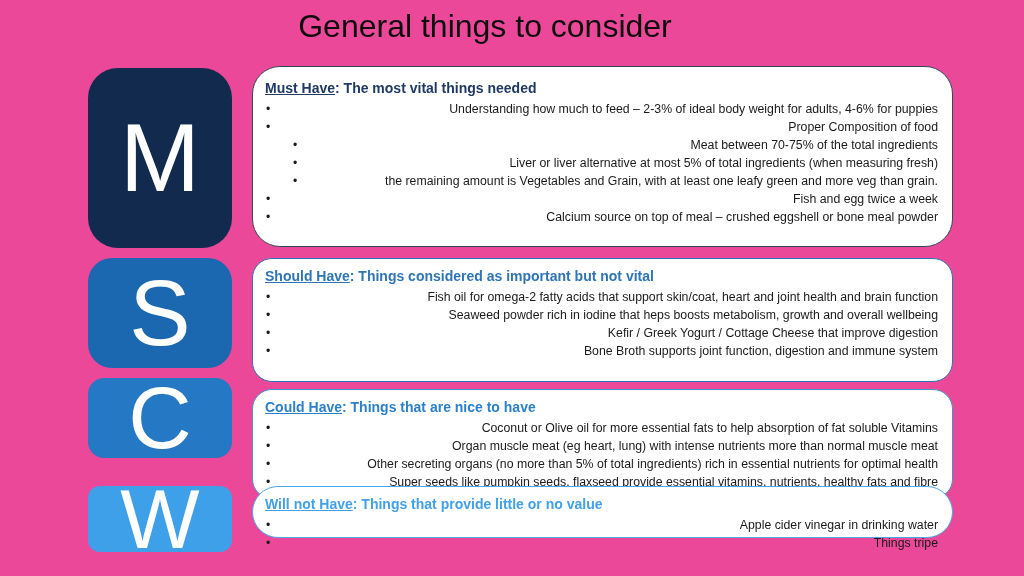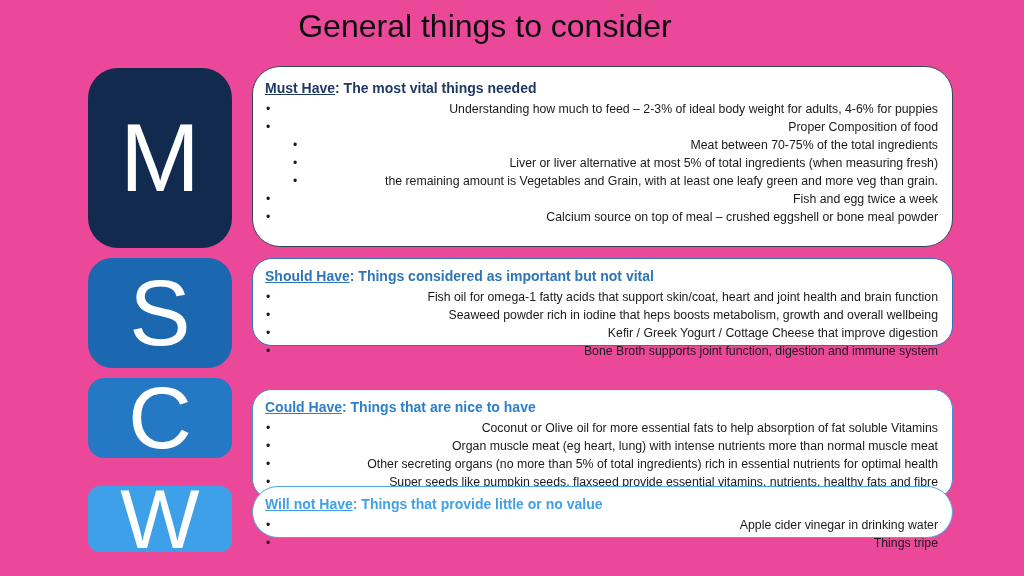--- a/index.html
+++ b/index.html
@@ -21,21 +21,21 @@
   .letter-s { top:258px; height:110px; border-radius:24px; font-size:92px; }
   .letter-c { top:378px; height:80px;  border-radius:16px; font-size:88px; }
   .letter-w { top:486px; height:66px;  border-radius:12px; font-size:84px; }
   
   .panel {
     position:absolute; left:252px; width:701px; box-sizing:border-box;
     background:#ffffff; border:1.5px solid #888; border-radius:20px;
     padding:9px 14px 8px 12px;
   }
   .panel-m { top:66px;  height:181px; border-radius:28px; padding-top:13px; }
-  .panel-s { top:258px; height:88px; }
+  .panel-s { top:258px; height:124px; }
   .panel-c { top:378px; height:110px;margin-top:11px;  }
   .panel-w { top:486px; height:52px;  border-radius:28px; }
   .panel-heading { font-size:14px; font-weight:bold; line-height:17px; margin-bottom:3px; }
   .h-label { text-decoration:underline; }
   .bullet-row { display:flex; font-size:12.3px; line-height:18px; color:#1a1a1a; }
   .bullet-row .dot { flex:none; text-align:left; }
   .lvl1 .dot { width:20px; padding-left:1px; }
   .lvl2 .dot { margin-left:28px; width:18px; }
   .btxt { flex:1;text-align:right; }
 </style>
@@ -87,21 +87,21 @@
   <div class="letter-box letter-s" style="background: rgb(27, 103, 176);">
     <span class="letter-glyph">S</span>
   </div>
   <div class="panel panel-s" style="border-color: rgb(46, 117, 182);">
     <div class="panel-heading" style="color: rgb(46, 117, 182);">
       <span class="h-label">Should Have</span><span class="h-rest">: Things considered as important but not vital</span>
     </div>
     <div class="bullet-list">
         <div class="bullet-row lvl1">
           <span class="dot">•</span>
-          <span class="btxt">Fish oil for omega-1 fatty acids that support skin/coat, heart and joint health and brain function</span>
+          <span class="btxt">Fish oil for omega-2 fatty acids that support skin/coat, heart and joint health and brain function</span>
         </div>
         <div class="bullet-row lvl1">
           <span class="dot">•</span>
           <span class="btxt">Seaweed powder rich in iodine that heps boosts metabolism, growth and overall wellbeing</span>
         </div>
         <div class="bullet-row lvl1">
           <span class="dot">•</span>
           <span class="btxt">Kefir / Greek Yogurt / Cottage Cheese that improve digestion</span>
         </div>
         <div class="bullet-row lvl1">

